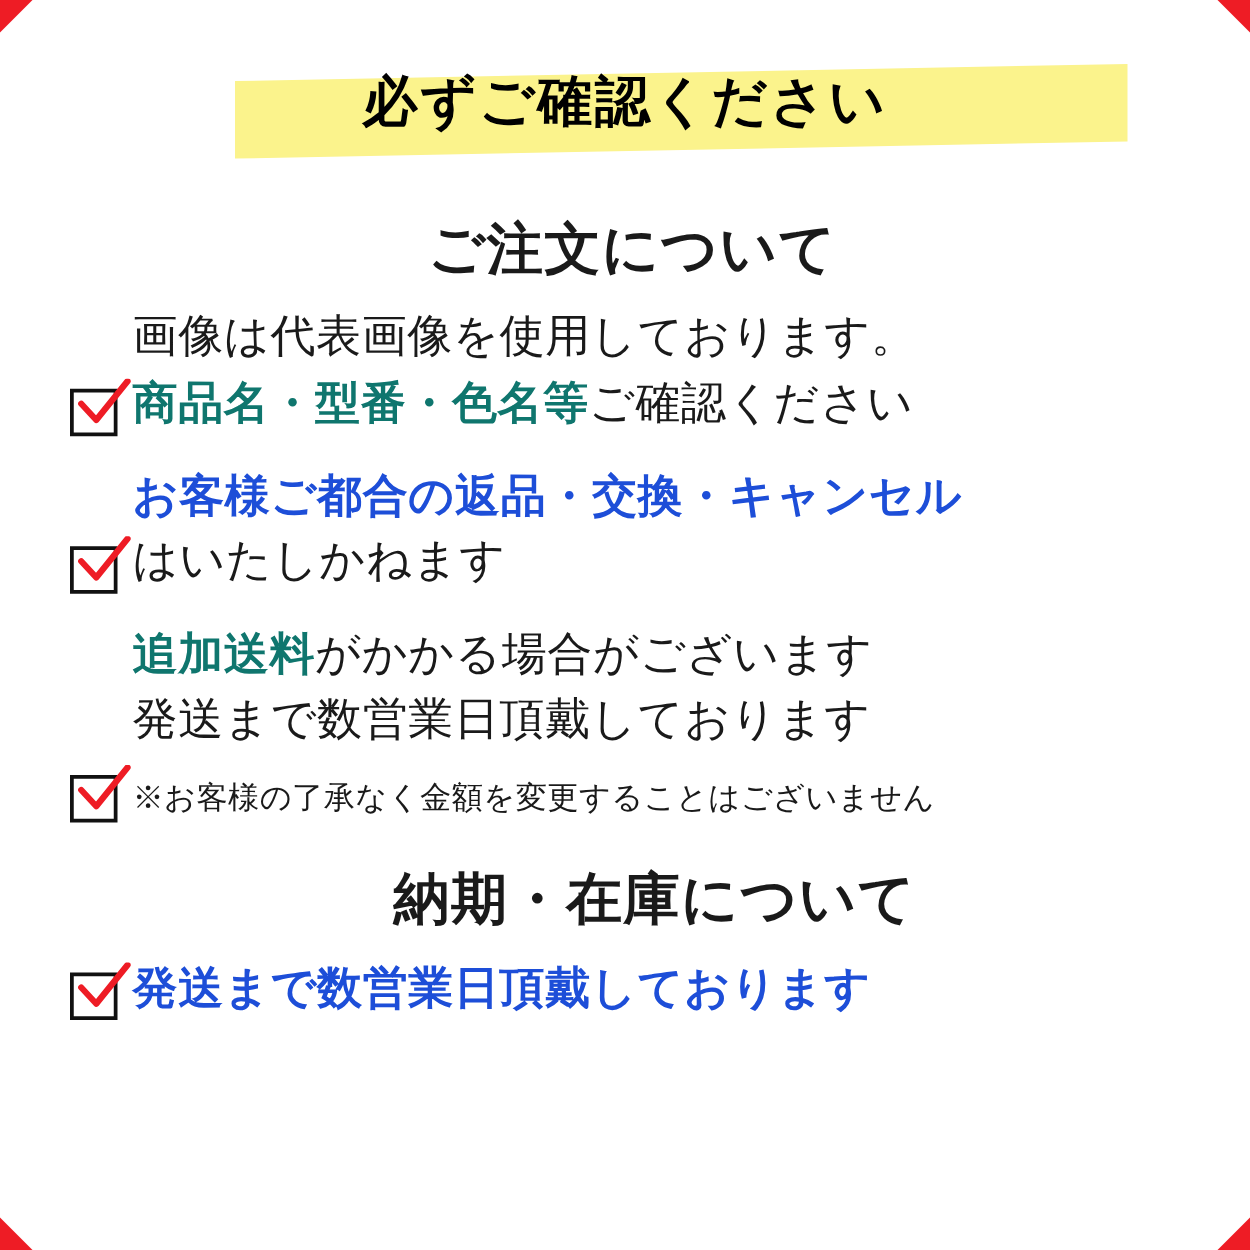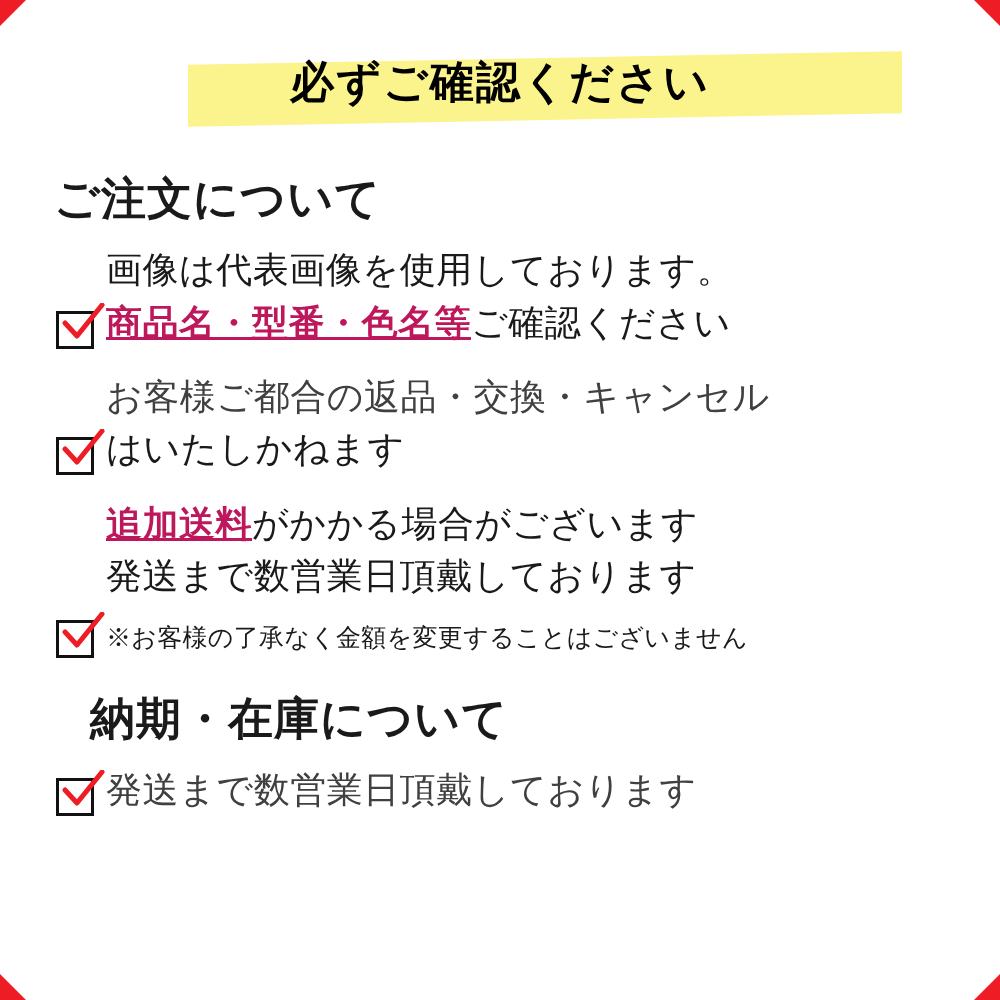--- a/index.html
+++ b/index.html
@@ -84,20 +84,21 @@
   }
 
   .section-heading {
     font-family: "DejaVu Serif", "Liberation Serif", serif;
     font-weight: bold;
     font-size: 45px;
     line-height: 70px;
     color: #1a1a1a;
     margin: 22px 0 4px 12px;
     letter-spacing: 1px;
+    text-align: center;
   }
   .section-heading.second {
     margin-top: 26px;
     margin-left: 48px;
   }
 
   .item {
     display: flex;
     align-items: flex-end;
     margin: 10px 0 0 14px;
@@ -127,27 +128,26 @@
   }
   .line {
     font-family: "DejaVu Serif", "Liberation Serif", serif;
     font-size: 36px;
     line-height: 52px;
     color: #1a1a1a;
     white-space: nowrap;
     letter-spacing: 0.5px;
   }
   .line.bold-red {
-    font-weight: normal;
-    color: #404040;
+    font-weight: bold;
+    color: #1d4ed8;
   }
   .red {
-    color: #be185d;
-    font-weight: bold;
-    text-decoration: underline;
+    color: #0f766e;
+    font-weight: bold;
   }
   .note {
     font-family: "DejaVu Serif", "Liberation Serif", serif;
     font-size: 25px;
     line-height: 40px;
     color: #1a1a1a;
     white-space: nowrap;
     margin-top: 16px;
     letter-spacing: 0.3px;
   }

